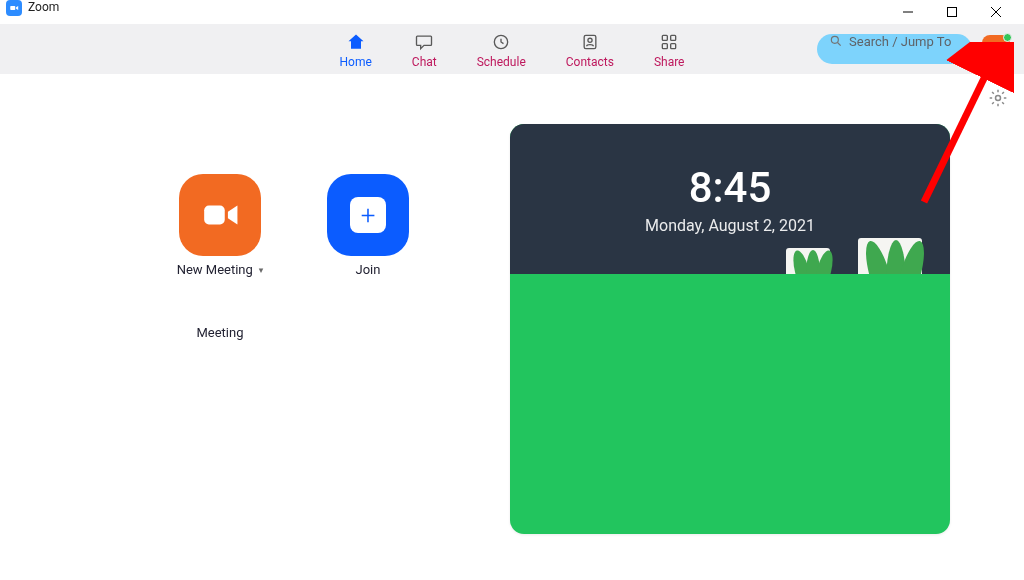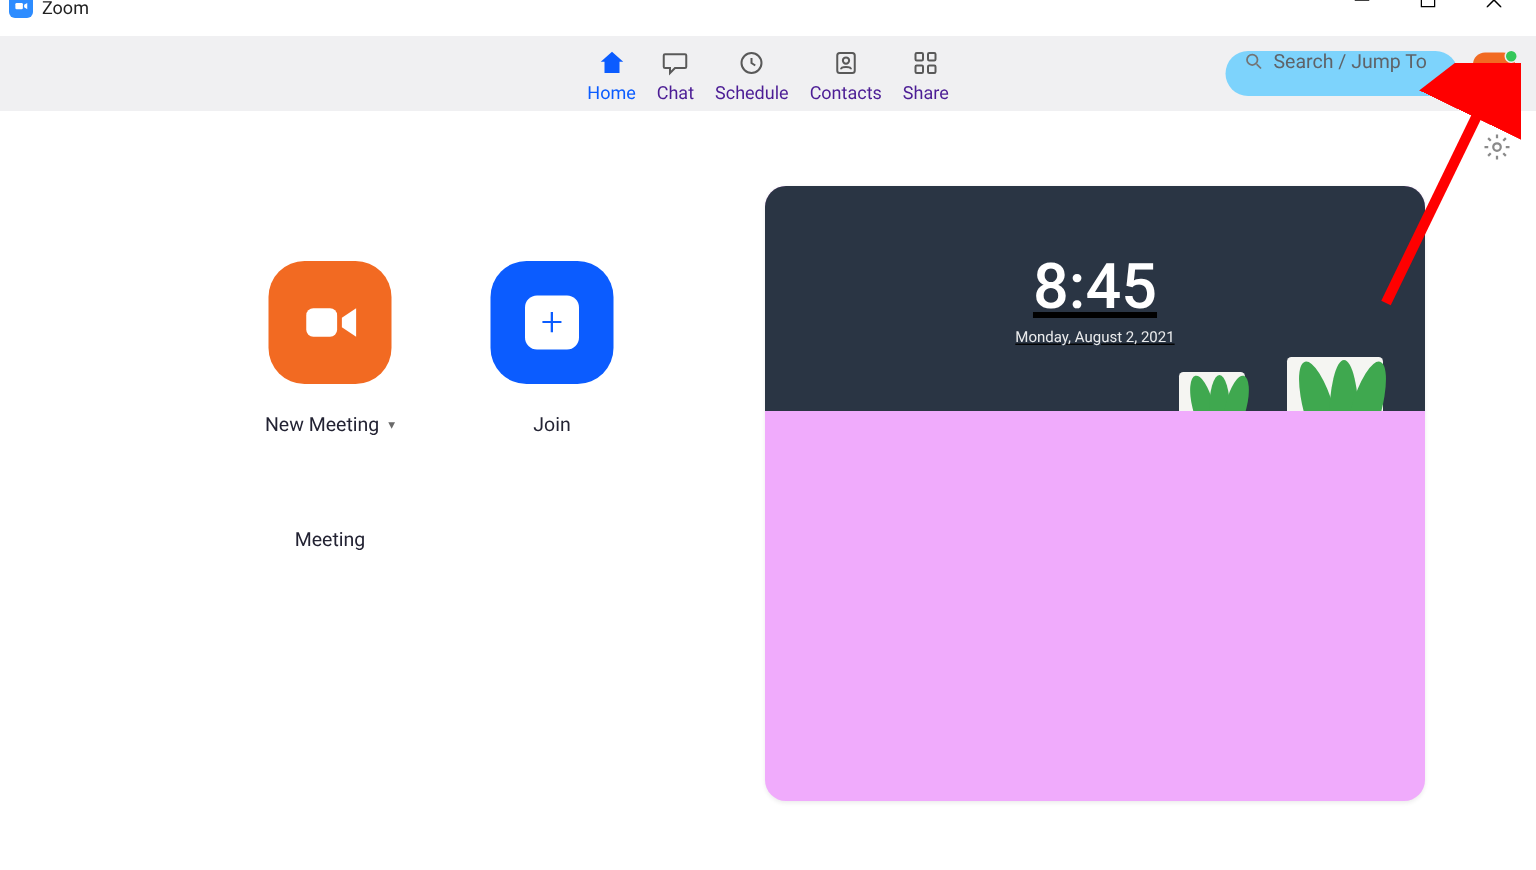--- a/index.html
+++ b/index.html
@@ -1,59 +1,59 @@
 <!DOCTYPE html>
 <html><head>
   <meta charset="utf-8">
   <style>
     * { margin:0; padding:0; box-sizing:border-box; font-family:-apple-system,BlinkMacSystemFont,"Segoe UI",Roboto,Arial,sans-serif; }
     body { width:1024px; height:580px; background:#fff; overflow:hidden; position:relative; }
 
     
-    .titlebar { height:24px; display:flex; align-items:flex-end; padding:12px 6px; background:#fff; }
+    .titlebar { height:24px; display:flex; align-items:flex-start; padding:0 6px; background:#fff; }
     .titlebar .logo { width:16px; height:16px; background:#2d8cff; border-radius:4px; display:flex; align-items:center; justify-content:center; margin-right:6px; }
     .titlebar .logo svg { width:10px; height:10px; }
     .titlebar .title { font-size:12px; color:#222; }
     .titlebar .spacer { flex:1; }
     .winbtn { width:44px; height:24px; display:flex; align-items:center; justify-content:center; cursor:pointer; }
     .winbtn svg { width:10px; height:10px; }
 
     
     .navbar { height:50px; background:#f0f0f2; display:flex; align-items:center; padding:0 14px; }
     .navbar .nav-spacer-left { flex:1; }
-    .navbar .tabs { display:flex; gap:14px; align-items:flex-start; }
-    .tab { display:flex; flex-direction:column; align-items:center; cursor:pointer; color:#4c1d95; font-size:12px; padding-top:3px;}
+    .navbar .tabs { display:flex; gap:40px; align-items:flex-start; }
+    .tab { display:flex; flex-direction:column; align-items:center; cursor:pointer; color:#be185d; font-size:12px; padding-top:3px;}
     .tab.active { color:#0b5cff; }
     .tab .ticon { height:20px; display:flex; align-items:center; justify-content:center; margin-bottom:3px;}
     .navbar .nav-spacer-right { flex:1; display:flex; justify-content:flex-end; align-items:center; gap:10px; }
     .searchbox { width:155px; height:30px; background:#7dd3fc; border-radius:15px; display:flex; align-items:flex-start; padding:0 12px; color:#5f6368; font-size:13px; cursor:text; gap:6px;}
     .avatar { width:28px; height:28px; background:#f26a22; border-radius:8px; color:#fff; font-size:14px; display:flex; align-items:center; justify-content:center; position:relative; cursor:pointer;}
     .avatar .presence { width:9px; height:9px; background:#34c759; border:1.5px solid #f0f0f2; border-radius:50%; position:absolute; top:-2px; right:-2px; }
 
     
     .main { display:flex; height:calc(580px - 24px - 50px); position:relative; }
     .settings-gear { position:absolute; right:16px; top:14px; color:#8a8a8a; cursor:pointer; }
 
     
     .left { width:510px; padding:100px 40px 0 150px; }
     .grid { display:grid; grid-template-columns:140px 140px; grid-template-rows:auto auto; column-gap:8px; row-gap:42px; }
     .action { display:flex; flex-direction:column; align-items:center; }
     .tile { width:82px; height:82px; border-radius:24px; display:flex; align-items:center; justify-content:center; cursor:pointer; }
     .tile.orange { background:#f26a22; }
     .tile.blue { background:#0b5cff; }
     .tile svg { width:38px; height:38px; }
-    .action-label { margin-top:20px; font-size:13px; color:#232333; display:flex; align-items:center; gap:6px;}
+    .action-label { margin-top:6px; font-size:13px; color:#232333; display:flex; align-items:center; gap:6px;}
     .caret { font-size:9px; color:#6a6a6a; }
 
     
     .right { flex:1; padding:50px 40px 0 0; }
-    .card { width:440px; height:410px; border-radius:14px; overflow:hidden; box-shadow:0 1px 3px rgba(0,0,0,.08); background:#f0abfc;text-decoration:underline; }
+    .card { width:440px; height:410px; border-radius:14px; overflow:hidden; box-shadow:0 1px 3px rgba(0,0,0,.08); background:#22c55e; }
     .card-top { height:150px; background:#2a3544; position:relative; display:flex; flex-direction:column; align-items:center; justify-content:center; color:#fff; overflow:hidden;}
     .time { font-size:42px; font-weight:500; }
-    .date { font-size:10px; margin-top:4px; opacity:.9;}
+    .date { font-size:16px; margin-top:4px; opacity:.9;}
     .plant { position:absolute; bottom:0; }
     .plant.p1 { right:28px; }
     .plant.p2 { right:120px; }
     .pot { width:64px; height:36px; background:#f5f5f2; border-radius:3px 3px 0 0; }
     .pot.small { width:44px; height:26px; }
     .leaves { position:absolute; bottom:34px; left:50%; transform:translateX(-50%);}
     .leaves.small { bottom:24px; }
     .leaf { width:20px; height:58px; background:#3fa84f; border-radius:50% 50% 0 0 / 60% 60% 0 0; position:absolute; }
     .leaf.l1 { transform:rotate(-16deg); left:-22px;}
     .leaf.l2 { transform:rotate(0deg); left:-4px; height:70px;}

